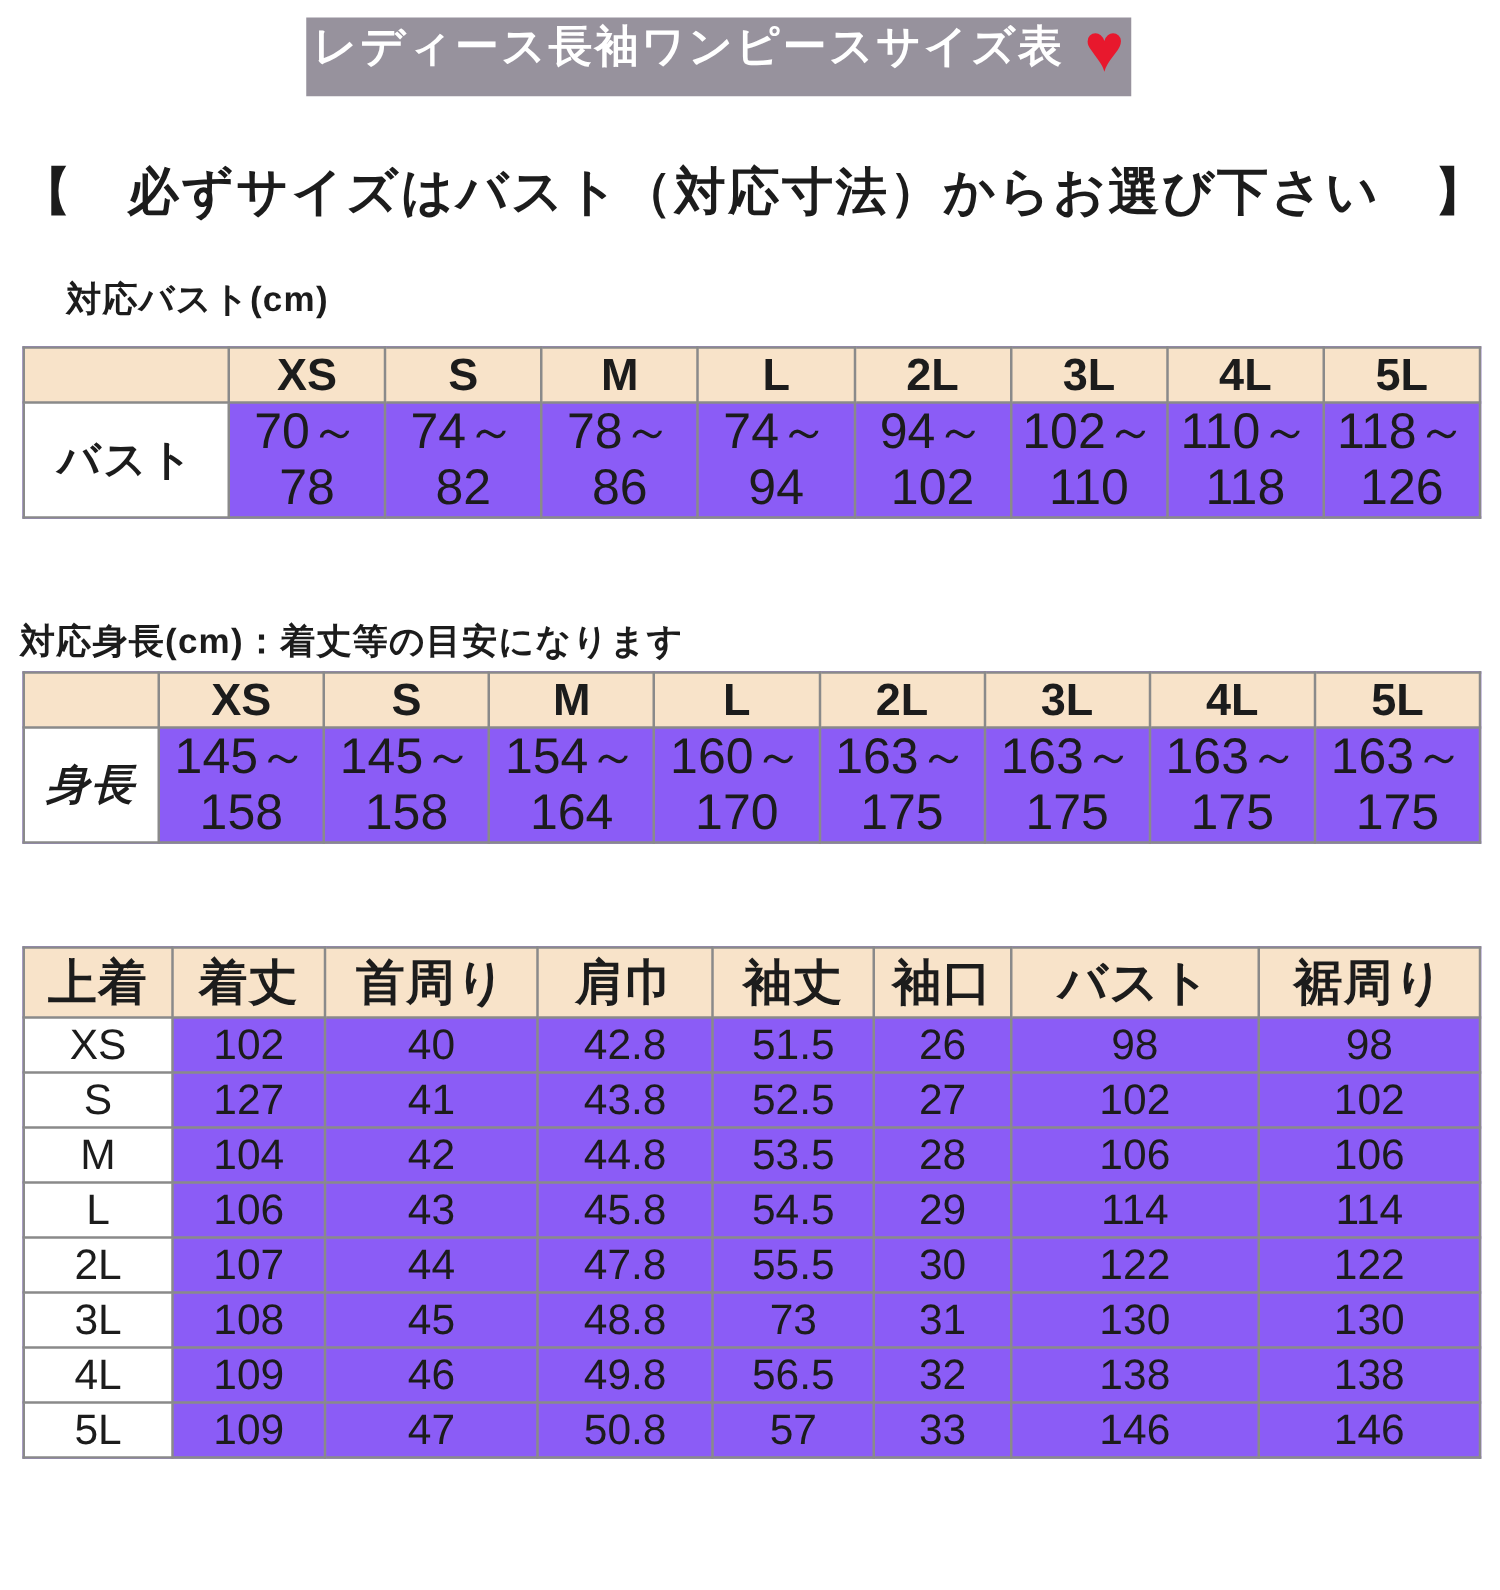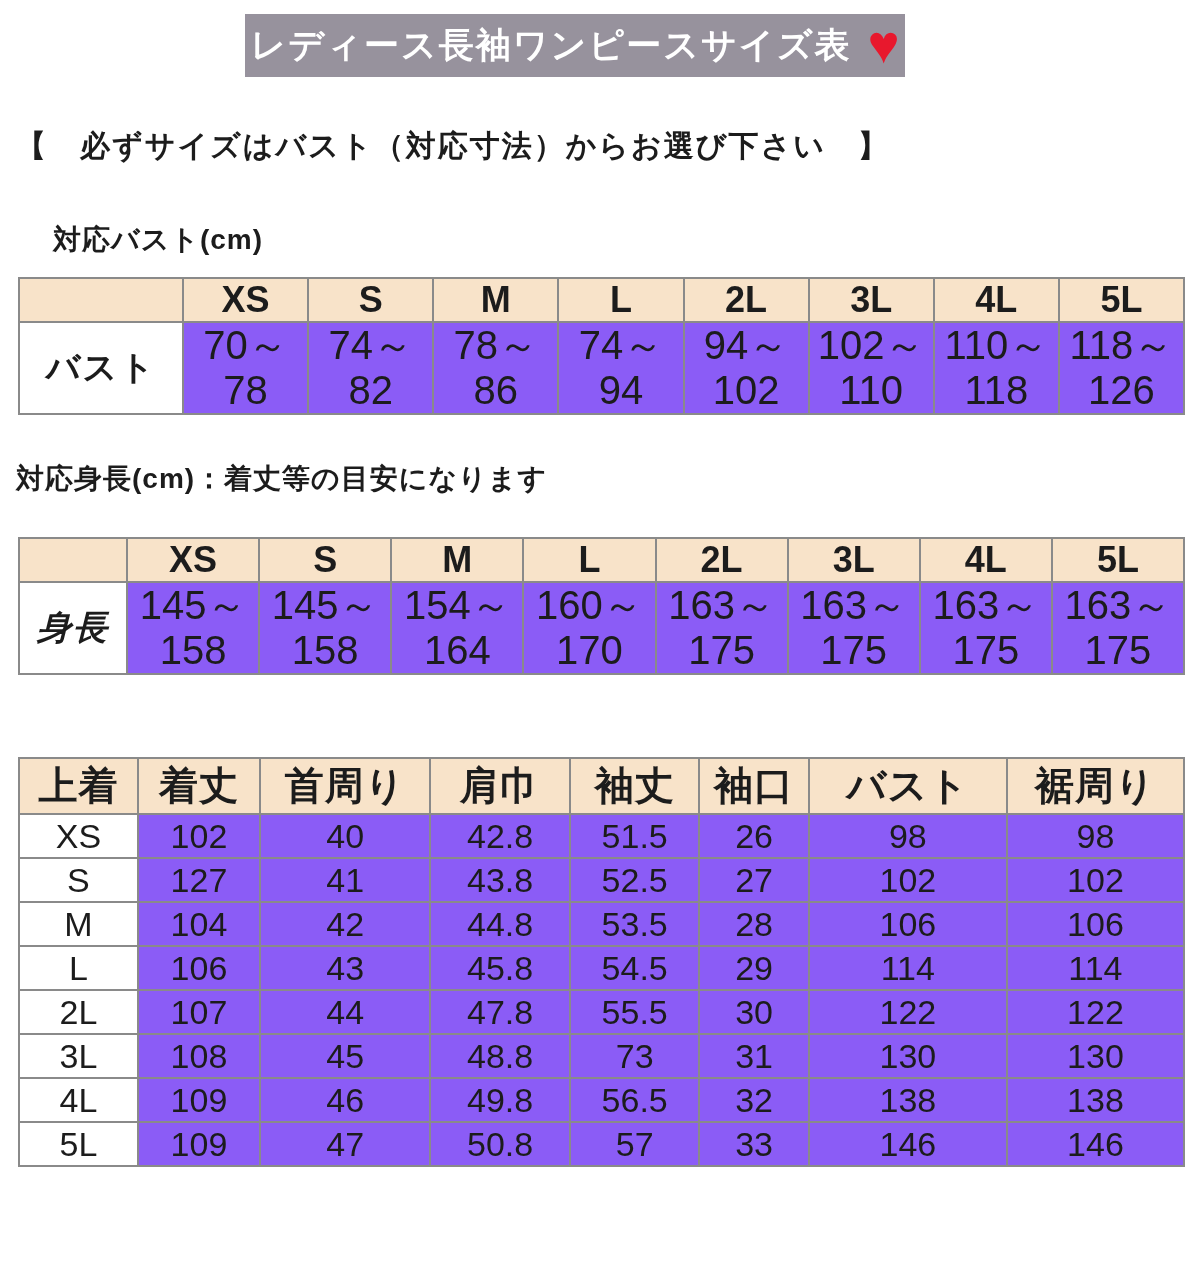--- a/index.html
+++ b/index.html
@@ -7,38 +7,38 @@
     width:1200px; height:1272px; background:#ffffff;
     font-family:"Liberation Sans","DejaVu Sans",sans-serif;
     color:var(--text,#1c1c1c);
   }
   .page { position:relative; width:1200px; height:1272px; overflow:hidden; }
 
   
   .banner {
     position:absolute; left:245px; top:14px; width:660px; height:63px;
     background:var(--banner-bg,#97929d);
-    display:flex; align-items:center; justify-content:center; gap:16px;
+    display:flex; justify-content:center; gap:16px;
   }
   .banner-title {
     color:var(--banner-text,#fff); font-size:35px; font-weight:bold; letter-spacing:2px;
     white-space:nowrap;
   }
   .heart { color:var(--heart,#e8182d); font-size:54px; line-height:1; transform:translateY(-2px); }
 
   
   .notice {
     position:absolute; left:16px; top:126px; width:1170px;
-    font-size:30px; font-weight:bold; letter-spacing:2px; white-space:nowrap;
+    font-size:41px; font-weight:bold; letter-spacing:2px; white-space:nowrap;
   }
 
   
   .section-label { position:absolute; left:16px; font-size:28px; font-weight:bold; letter-spacing:1px; }
   #bust-label   { top:221px;margin-left:37px; }
-  #height-label { top:460px; }
+  #height-label { top:494px; }
 
   
   table { border-collapse:collapse; table-layout:fixed; background:#8b5cf6; position:absolute; left:18px; width:1167px; }
   th,td { border:2px solid var(--table-border,#8a8a8a); text-align:center; vertical-align:middle; padding:0; }
 
   
   #bust-table   { top:277px; }
   #height-table { top:537px; }
   .size-header-row th { background:var(--table-header-bg,#f8e3c9); height:41px; font-size:36px; font-weight:bold; }
   .size-data-row { height:92px; }

